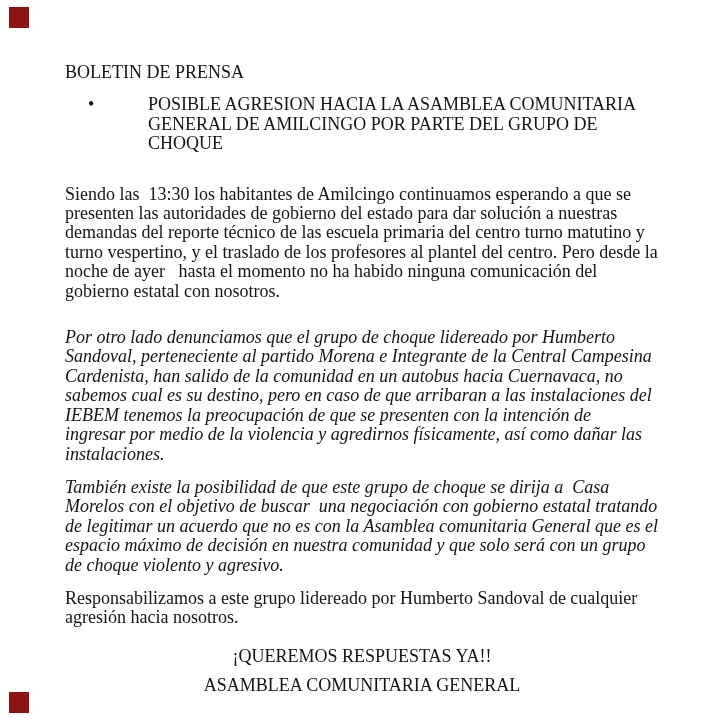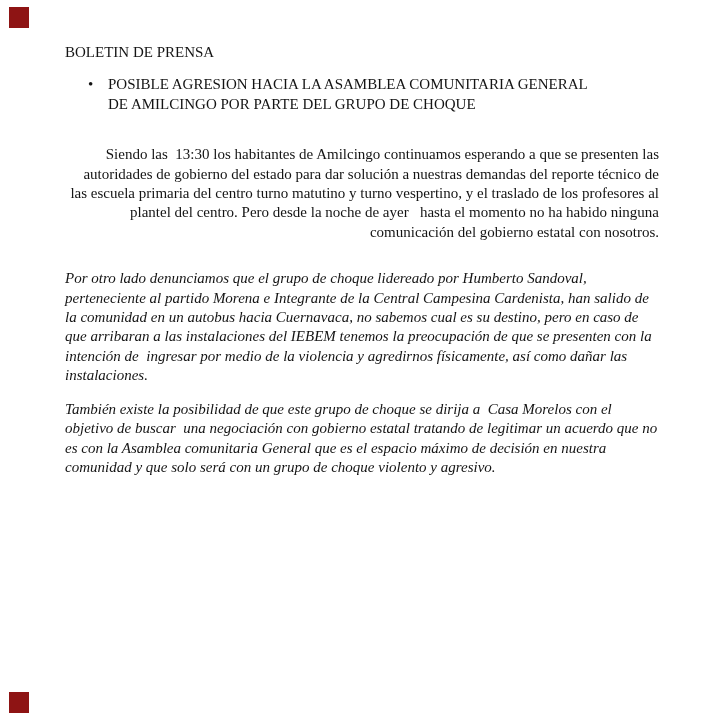--- a/index.html
+++ b/index.html
@@ -20,47 +20,48 @@
     left: 9px;
     width: 20px;
     height: 21px;
     background: #8e1414;
   }
   .corner-marker.top { top: 7px; }
   .corner-marker.bottom { top: 692px; }
   .doc {
     position: absolute;
     left: 65px;
-    top: 43px;
+    top: 63px;
     width: 594px;
-    font-size: 15px;
+    font-size: 18px;
     line-height: 19.4px;
   }
   .doc-title {
     margin: 0 0 13px 0;
     white-space: pre-wrap;
   }
   .bullet-item {
     display: flex;
     margin: 0 0 31px 0;
   }
   .bullet-marker {
     width: 20px;
     margin-left: 23px;
     flex: 0 0 auto;
   }
   .bullet-text {
     max-width: 500px;
     white-space: pre-wrap;
+    margin-left: 40px;
   }
   .para {
     margin: 0;
     white-space: pre-wrap;
   }
-  .para.gap-large { margin-bottom: 27px; text-align: right; }
+  .para.gap-large { margin-bottom: 27px; }
   .para.gap-small { margin-bottom: 14px; font-style: italic; }
   .para.gap-end   { margin-bottom: 19px; }
   .centered-line {
     margin: 0;
     text-align: center;
     white-space: pre-wrap;
   }
   .centered-line.slogan { margin-bottom: 10px; }
 </style>
 </head>
@@ -78,18 +79,21 @@
   </div>
 
   <p class="para gap-large">Siendo las  13:30 los habitantes de Amilcingo continuamos esperando a que se presenten las autoridades de gobierno del estado para dar solución a nuestras demandas del reporte técnico de las escuela primaria del centro turno matutino y turno vespertino, y el traslado de los profesores al plantel del centro. Pero desde la noche de ayer   hasta el momento no ha habido ninguna comunicación del gobierno estatal con nosotros.</p>
 
   <p class="para gap-small">Por otro lado denunciamos que el grupo de choque lidereado por Humberto Sandoval, perteneciente al partido Morena e Integrante de la Central Campesina Cardenista, han salido de la comunidad en un autobus hacia Cuernavaca, no sabemos cual es su destino, pero en caso de que arribaran a las instalaciones del IEBEM tenemos la preocupación de que se presenten con la intención de  ingresar por medio de la violencia y agredirnos físicamente, así como dañar las instalaciones.</p>
 
 
   <p class="para gap-small">También existe la posibilidad de que este grupo de choque se dirija a  Casa Morelos con el objetivo de buscar  una negociación con gobierno estatal tratando de legitimar un acuerdo que no es con la Asamblea comunitaria General que es el espacio máximo de decisión en nuestra comunidad y que solo será con un grupo de choque violento y agresivo.</p>
 
 
+  <p class="para gap-end">Responsabilizamos a este grupo lidereado por Humberto Sandoval de cualquier agresión hacia nosotros.</p>
 
+  <p class="centered-line slogan">¡QUEREMOS RESPUESTAS YA!!</p>
 
+  <p class="centered-line">ASAMBLEA COMUNITARIA GENERAL</p>
 
 </div>
 
 <div class="corner-marker bottom" style="background: rgb(142, 20, 20);"></div>
 
 </body></html>

